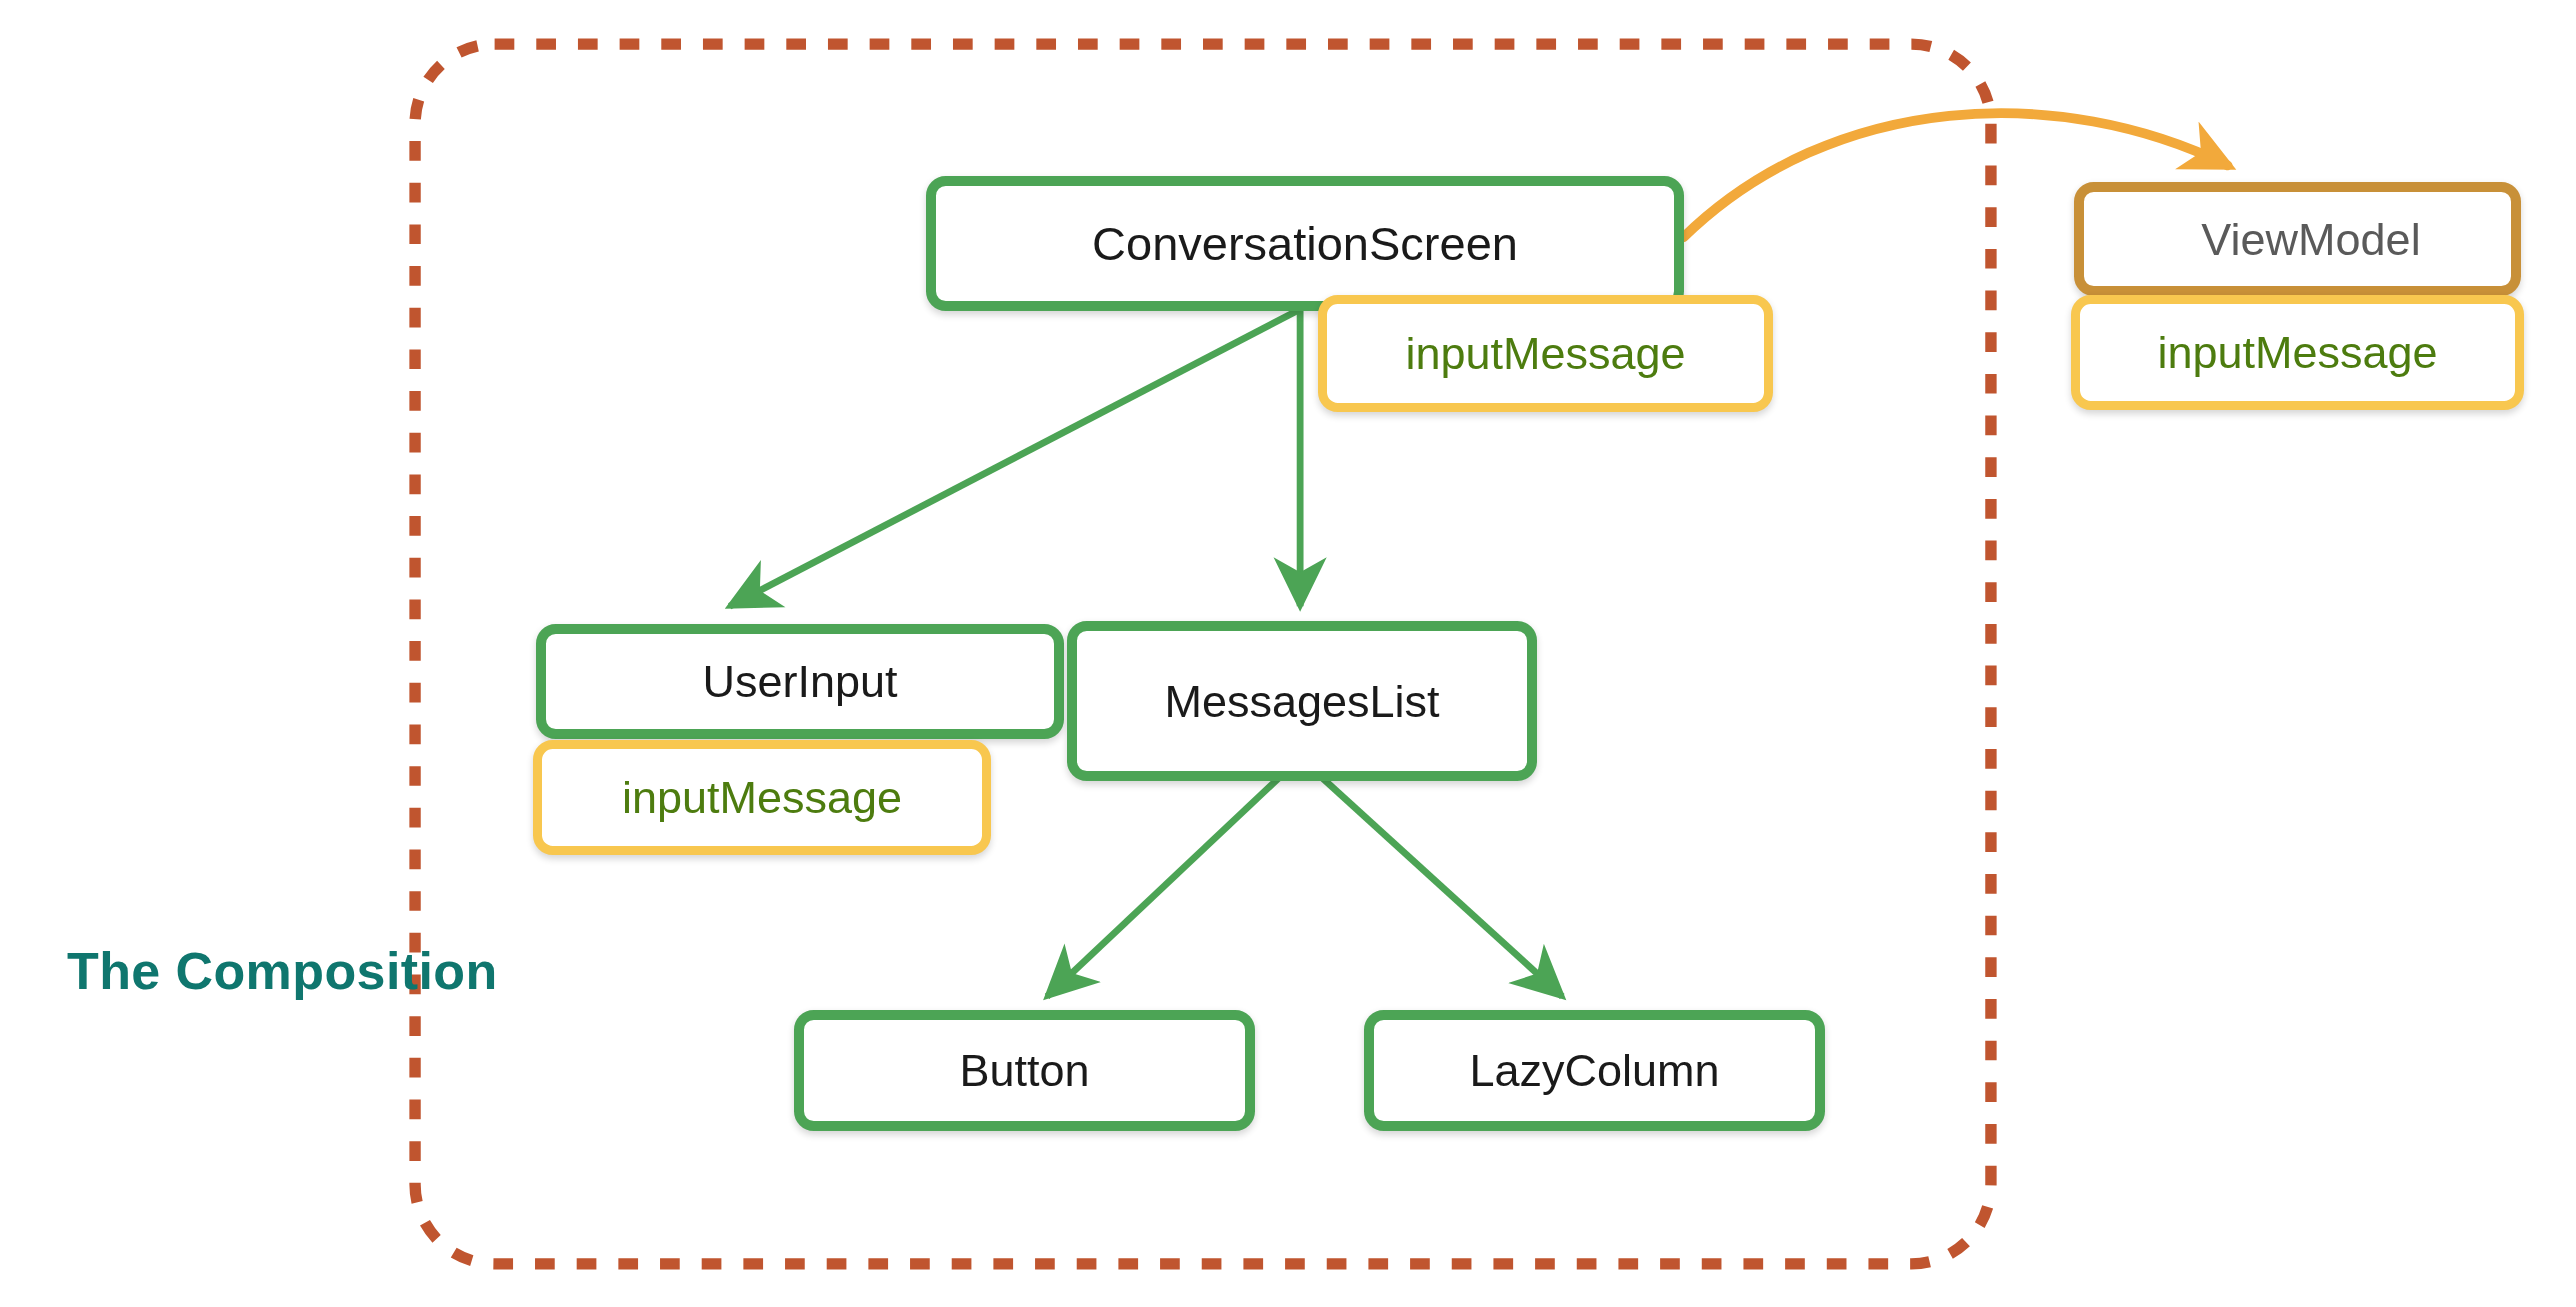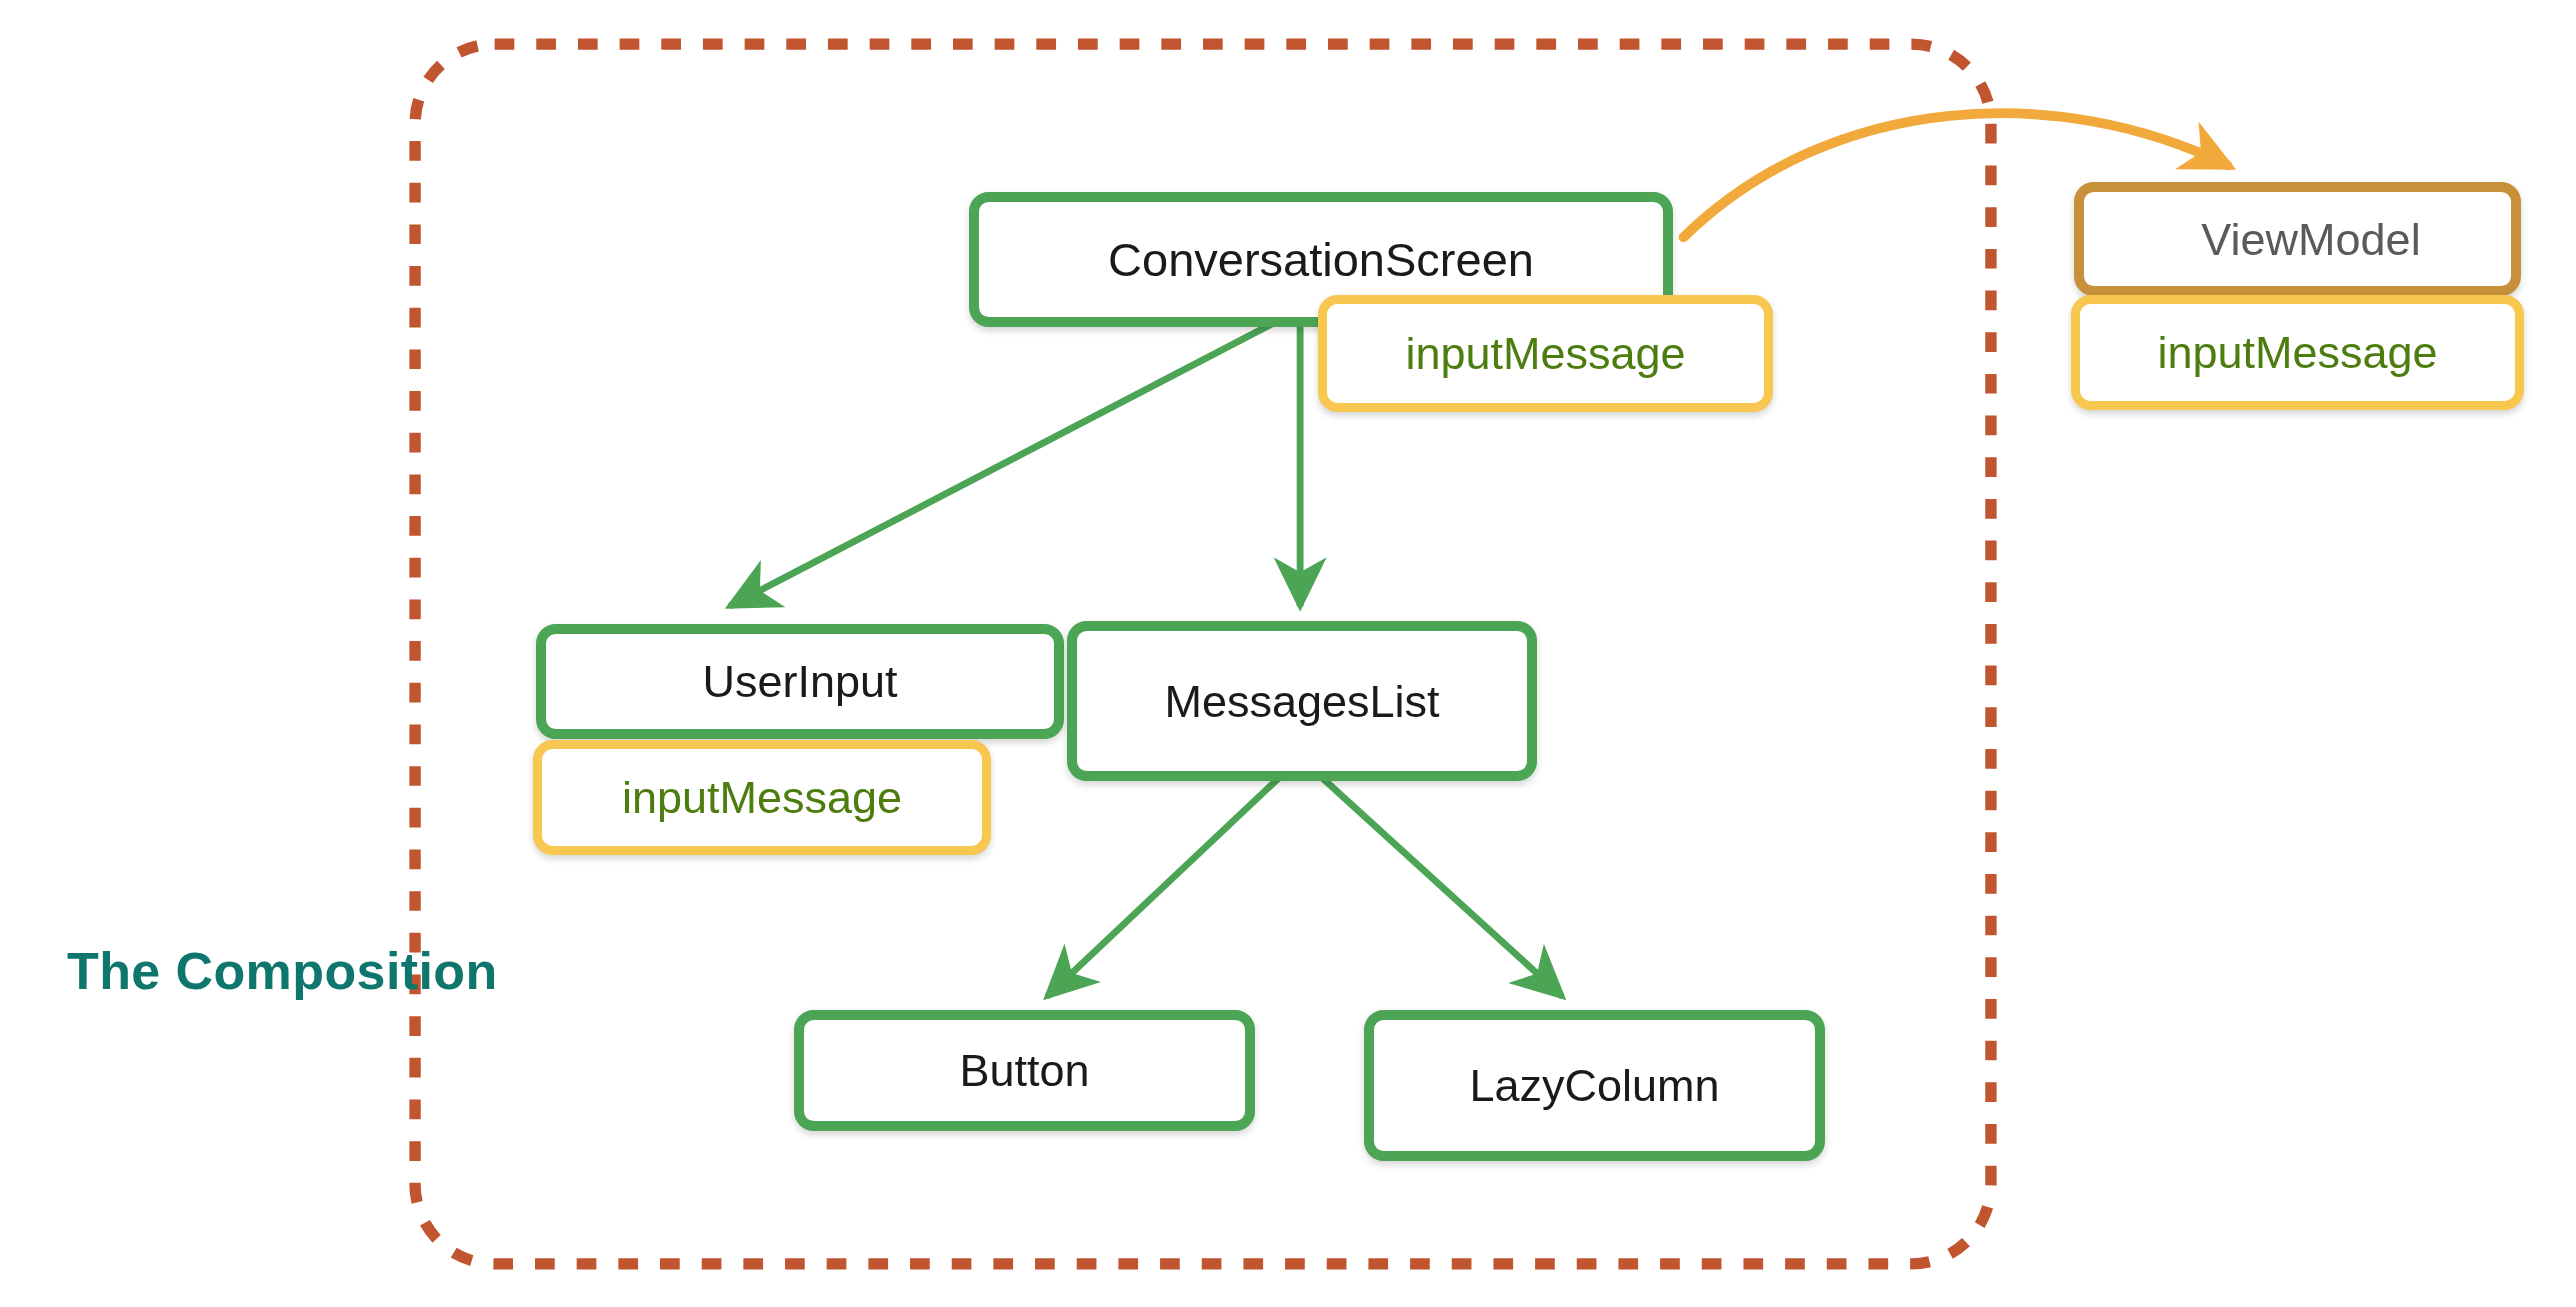--- a/index.html
+++ b/index.html
@@ -95,21 +95,21 @@
 
     <path d="M 1716 408 L 1716 800" stroke="#4CA455" stroke-width="9" fill="none" marker-end="url(#arrow-green)"></path>
 
     <path d="M 1716 1000 L 1382 1315" stroke="#4CA455" stroke-width="9" fill="none" marker-end="url(#arrow-green)"></path>
 
     <path d="M 1716 1000 L 2062 1315" stroke="#4CA455" stroke-width="9" fill="none" marker-end="url(#arrow-green)"></path>
 
     <path d="M 2222 313 C 2420 120 2720 110 2940 218" stroke="#F2A93B" stroke-width="13" fill="none" stroke-linecap="round" marker-end="url(#arrow-orange)"></path>
   </svg>
 
-  <div class="node node-green" style="left:926px; top:192px; width:704px; height:135px;margin-left:43px;">
+  <div class="node node-green" style="left:926px; top:176px; width:758px; height:135px;">
     <span class="label t-big">ConversationScreen</span>
   </div>
 
   <div class="node node-yellow" style="left:1318px; top:295px; width:455px; height:117px;">
     <span class="label t-mid">inputMessage</span>
   </div>
 
   <div class="node node-green" style="left:536px; top:624px; width:528px; height:115px;">
     <span class="label t-mid">UserInput</span>
   </div>
@@ -119,21 +119,21 @@
   </div>
 
   <div class="node node-green" style="left:1067px; top:621px; width:470px; height:160px;">
     <span class="label t-mid">MessagesList</span>
   </div>
 
   <div class="node node-green" style="left:794px; top:1010px; width:461px; height:121px;">
     <span class="label t-mid">Button</span>
   </div>
 
-  <div class="node node-green" style="left:1364px; top:1010px; width:461px; height:151px;">
+  <div class="node node-green" style="left:1364px; top:1010px; width:461px; height:121px;">
     <span class="label t-mid">LazyColumn</span>
   </div>
 
   <div class="node node-brown" style="left:2074px; top:182px; width:447px; height:114px;padding-left:27px;">
     <span class="label t-mid">ViewModel</span>
   </div>
 
   <div class="node node-yellow" style="left:2071px; top:295px; width:453px; height:115px;">
     <span class="label t-mid">inputMessage</span>
   </div>

